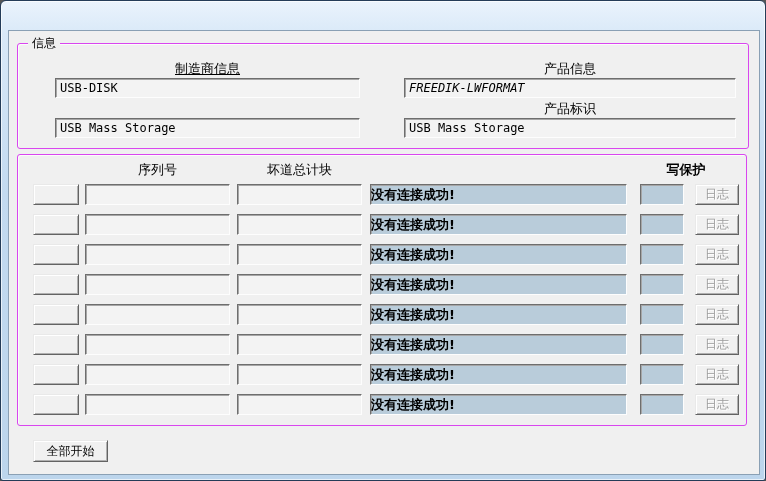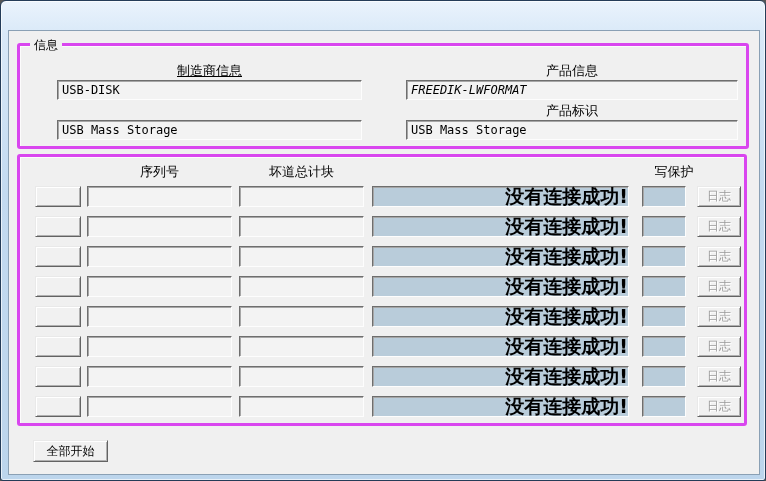--- a/index.html
+++ b/index.html
@@ -28,21 +28,21 @@
     box-shadow:inset 0 1px 0 rgba(255,255,255,0.55);
     cursor:default; display:flex; align-items:center; justify-content:center;
   }
 
   .client {
     position:absolute; left:8px; top:30px; width:750px; height:443px;
     background:#f0f0f0; box-shadow:0 0 0 1px #8aa0b4;
   }
 
   .groupbox {
-    position:absolute; border:3px solid #d946ef; border-radius:3px;
+    position:absolute; border:1px solid #d946ef; border-radius:3px;
     box-shadow:inset 1px 1px 0 rgba(255,255,255,0.8);
   }
   .groupbox-label {
     position:absolute; top:-8px; left:10px; background:#f0f0f0; padding:0 4px;
     font-size:12px; line-height:15px;
   }
   .info-box  { left:8px;  top:12px;  width:732px; height:106px; }
   .table-box { left:8px;  top:123px; width:730px; height:272px; }
 
   .field-label { position:absolute; text-align:center; font-size:13px; white-space:nowrap; }
@@ -70,33 +70,33 @@
   
   .info-field { position:absolute; height:20px; }
 
   
   .device-row { position:absolute; left:0; width:100%; height:21px; }
   .row-btn   { position:absolute; left:15px;  width:46px;  height:21px; }
   .serial-f  { position:absolute; left:67px;  width:145px; height:21px; }
   .bad-f     { position:absolute; left:219px; width:125px; height:21px; }
   .status-f  {
     position:absolute; left:352px; width:257px; height:21px;
-    text-align:right; font-weight:bold; font-size:19px; line-height:19px;
+    text-align:left; font-weight:bold; font-size:13px; line-height:19px;
   }
   .wp-f      { position:absolute; left:622px; width:44px;  height:21px; }
   .log-btn   {
     position:absolute; left:677px; width:44px; height:21px;
     font-size:12px; color:#9c9c9c; text-shadow:1px 1px 0 #fff;
   }
 
   .hdr { position:absolute; top:6px; }
   .hdr-serial { left:67px;  width:145px;font-family:Liberation Serif, serif; }
   .hdr-bad    { left:219px; width:125px; }
   .hdr-status { left:352px; width:257px; }
-  .hdr-wp     { left:624px; width:60px;  }
+  .hdr-wp     { left:638px; width:60px;font-weight:bold;  }
 
   .start-all {
     position:absolute; left:24px; top:409px; width:75px; height:22px;
     font-size:12px; color:#000;
   }
 </style>
 </head>
 <body>
 
 <div class="window">

